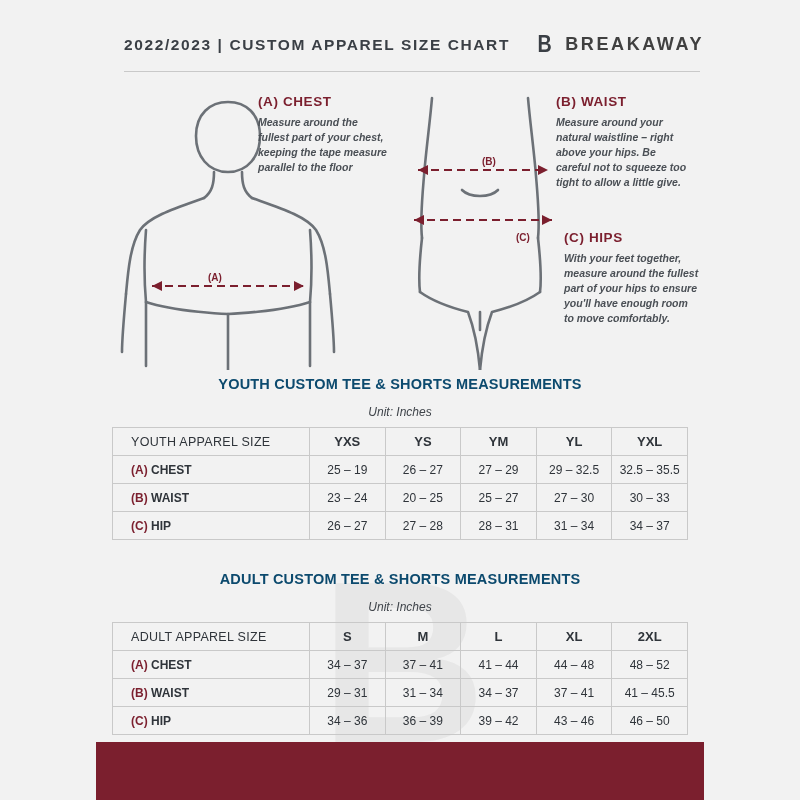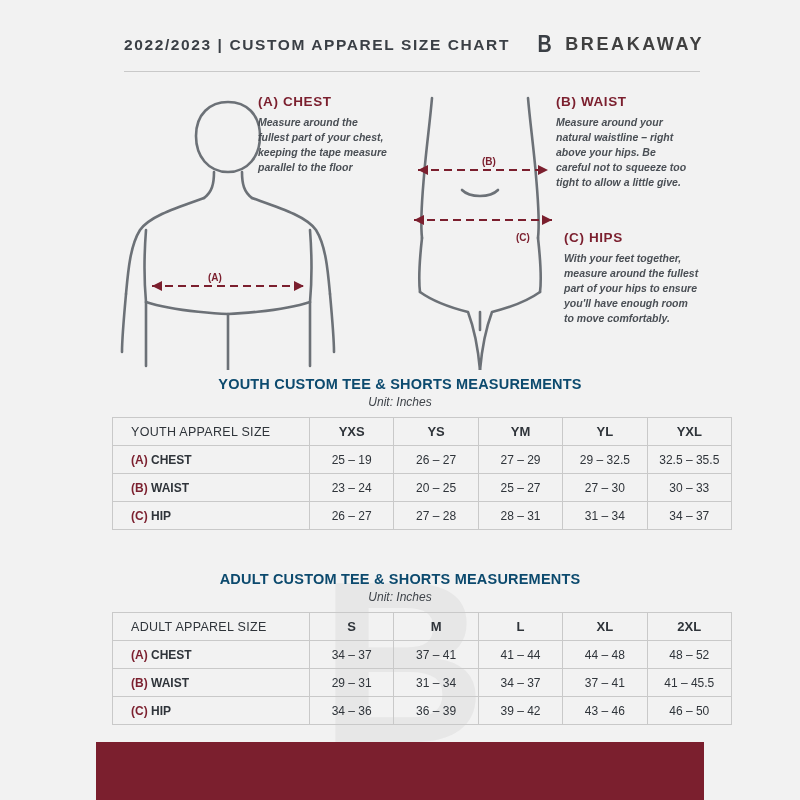--- a/index.html
+++ b/index.html
@@ -139,25 +139,25 @@
     font-size: 14.5px;
     font-weight: bold;
     color: #0c4a6e;
     letter-spacing: 0.2px;
   }
   .tbl-unit {
     text-align: center;
     font-size: 12px;
     font-style: italic;
     color: #3f444a;
-    margin-top: 3px;
+    margin-top: 13px;
     margin-bottom: 8px;
   }
   table {
-    width: 620px;
+    width: 576px;
     border-collapse: collapse;
     table-layout: fixed;
     padding-left: 32px;
   }
   th, td {
     border: 1px solid #c9c9c9;
     height: 27px;
     font-size: 12px;
     color: #2f343a;
     text-align: center;

